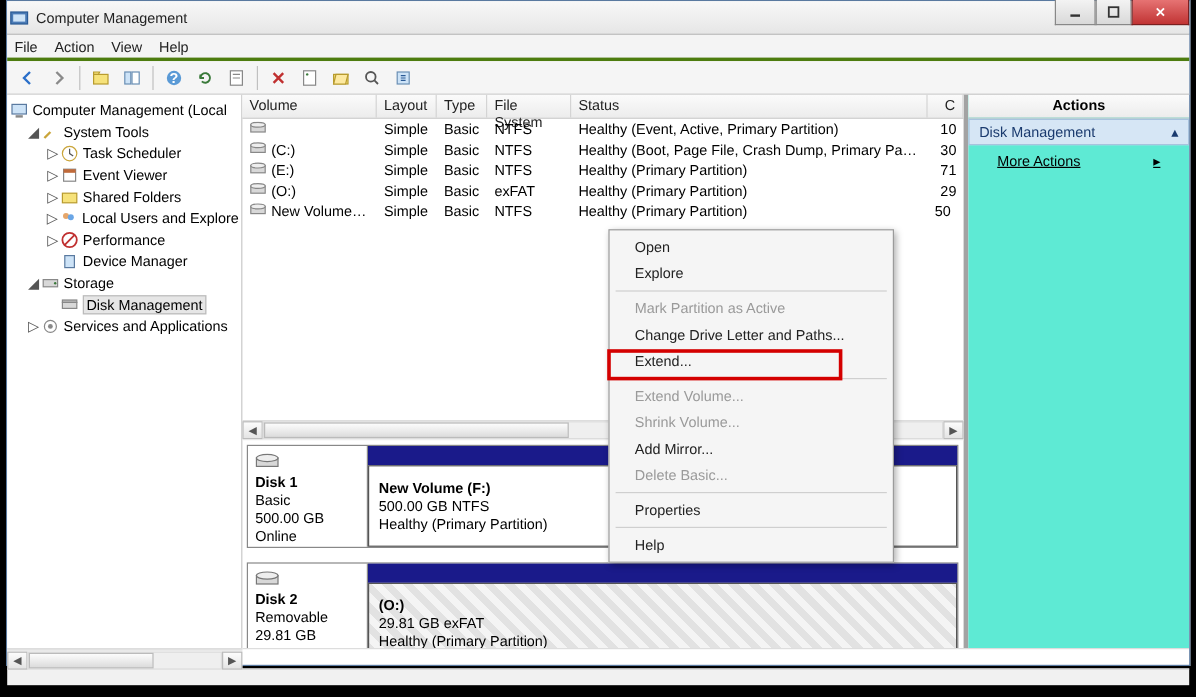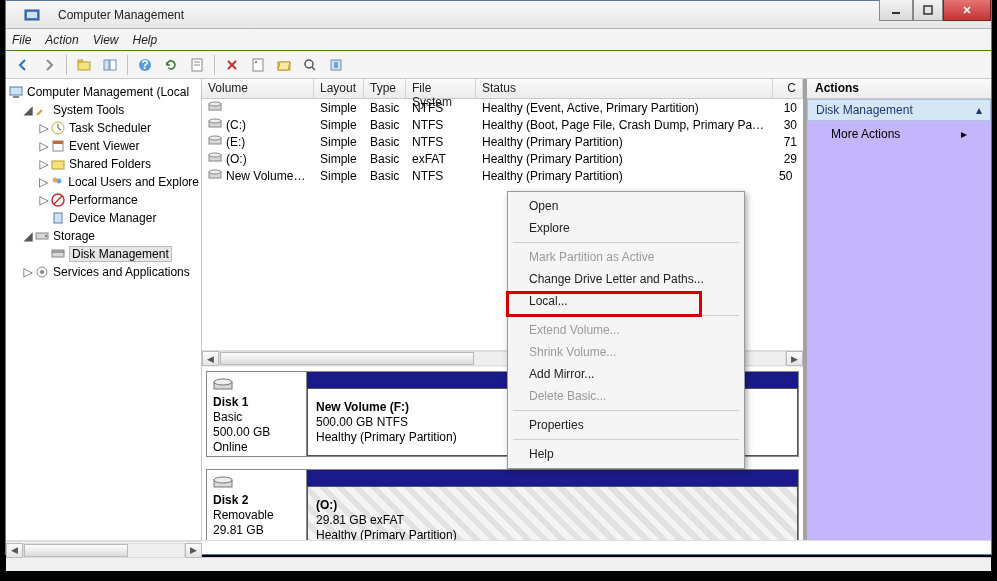--- a/index.html
+++ b/index.html
@@ -1,42 +1,42 @@
 <!DOCTYPE html>
 <html><head>
 <meta charset="utf-8">
 <style>
 * { box-sizing: border-box; margin: 0; padding: 0; font-family: "Segoe UI", Tahoma, sans-serif; font-size: 12px; }
 body { background: #000; width: 997px; height: 581px; overflow: hidden; position: relative; }
 .window { position: absolute; left: 5px; top: 0; width: 987px; height: 555px; background: #fff; border: 1px solid #5a7aa0; box-shadow: 0 0 4px rgba(0,0,0,.3); }
 
 
-.titlebar { height: 28px; background: linear-gradient(to bottom,#f8f8f8,#e6e6e6); border-bottom: 1px solid #b5b5b5; display: flex; align-items: center; padding-left: 18px; position: relative; gap: 12px; }
+.titlebar { height: 28px; background: linear-gradient(to bottom,#f8f8f8,#e6e6e6); border-bottom: 1px solid #b5b5b5; display: flex; align-items: center; padding-left: 2px; position: relative; }
 .titlebar .app-icon { width: 16px; height: 16px; margin-right: 6px; display: inline-flex; }
 .titlebar .title { color: #222; }
 .winbtns { position: absolute; right: 0; top: -1px; display: flex; }
 .winbtn { width: 34px; height: 21px; display: flex; align-items: center; justify-content: center; border: 1px solid #888; border-top: none; background: linear-gradient(#f3f3f3,#d9d9d9); }
 .winbtn.max { width: 30px; }
 .winbtn.close { width: 48px; background: linear-gradient(#e67373,#c13434); border-color: #7a1f1f; color: #fff; }
 .winbtn svg { width: 12px; height: 12px; }
 
 
-.menubar { height: 22px; display: flex; align-items: center; padding: 0 6px; gap: 14px; border-bottom: 1px solid #4d7c0f; background: #f4f4f4; font-style: italic; }
+.menubar { height: 22px; display: flex; align-items: center; padding: 0 6px; gap: 14px; border-bottom: 3px solid #4d7c0f; background: #f4f4f4; }
 .menubar span { color: #222; cursor: default; }
 
 
 .toolbar { height: 28px; display: flex; align-items: center; gap: 4px; padding: 0 6px; border-bottom: 1px solid #c9c9c9; background: #f5f5f5; }
 .toolbtn { width: 22px; height: 22px; display:flex; align-items:center; justify-content:center; border: 1px solid transparent; }
 .sep { width:1px; height:20px; background:#c0c0c0; margin:0 2px; }
 
 
 .workarea { display:flex; height: calc(100% - 78px - 14px); }
 .tree { width: 196px; border-right:1px solid #c9c9c9; overflow:hidden; padding: 4px 2px; background:#fff; }
 .center { flex:1; display:flex; flex-direction:column; border-right:4px solid #a3a3a3; min-width:0; }
-.actions { width: 184px; background:#c4b5fd; }
+.actions { width: 184px; background:#5eead4;text-align:center; }
 
 
 .tree-row { display:flex; align-items:center; height:18px; white-space:nowrap; }
 .tree-row .caret { width:12px; display:inline-flex; justify-content:center; color:#555; }
 .tree-row .ticon { width:16px; height:16px; margin-right:3px; display:inline-flex; align-items:center; justify-content:center; }
 .tree-row.selected span.lbl { background:#e6e6e6; border:1px solid #bbb; padding:0 2px; }
 .ind1 { padding-left:14px; } .ind2 { padding-left:30px; }
 
 
 .tablewrap { flex:0 0 auto; }
@@ -62,21 +62,21 @@
 .partwrap { flex:1; display:flex; flex-direction:column; }
 .topstripe { height:16px; background:#1a1a8a; }
 .partbox { flex:1; border:1px solid #555; margin:0; padding:6px 8px; display:flex; flex-direction:column; justify-content:center; gap:1px; position:relative; }
 .partbox.hatched { background-image: repeating-linear-gradient(45deg,#f4f4f4 0 6px,#e2e2e2 6px 12px); }
 .legend { height:22px; border-top:1px solid #c0c0c0; display:flex; align-items:center; gap:14px; padding:0 8px; }
 .swatch { width:12px; height:12px; display:inline-block; margin-right:4px; vertical-align:middle; }
 
 
 .actions .ahdr { height:20px; background:linear-gradient(#fbfbfb,#ececec); border-bottom:1px solid #c9c9c9; padding:2px 8px; font-weight:bold; }
 .actions .abar { height:22px; background:#d6e6f5; border:1px solid #a8c3de; display:flex; align-items:center; justify-content:space-between; padding:0 8px; color:#1a3a6e; margin:0; }
-.actions .aitem { padding:6px 24px; display:flex; align-items:center; justify-content:space-between; }
+.actions .aitem { padding:6px 24px; display:flex; align-items:center; justify-content:space-between;text-decoration:underline; }
 
 
 .bottom-scroll { height:17px; display:flex; }
 .bottom-scroll .seg { border-top:1px solid #ddd; }
 .bottom-scroll .seg.a{width:196px} .bottom-scroll .seg.b{flex:1}
 
 
 .ctxmenu { position:absolute; left:501px; top:190px; width:238px; background:#f5f5f5; border:1px solid #9b9b9b; box-shadow:2px 2px 6px rgba(0,0,0,.35); padding:3px; }
 .ctxmenu .mi { height:22px; display:flex; align-items:center; padding:0 18px; color:#222; }
 .ctxmenu .mi.disabled { color:#9a9a9a; }
@@ -478,21 +478,21 @@
   </div>
 
   <div class="statusbar"></div>
 
   <div class="ctxmenu">
     <div class="mi">Open</div>
     <div class="mi">Explore</div>
     <div class="msep"></div>
     <div class="mi disabled">Mark Partition as Active</div>
     <div class="mi">Change Drive Letter and Paths...</div>
-    <div class="mi">Local...</div>
+    <div class="mi">Extend...</div>
     <div class="msep"></div>
     <div class="mi disabled">Extend Volume...</div>
     <div class="mi disabled">Shrink Volume...</div>
     <div class="mi">Add Mirror...</div>
     <div class="mi disabled">Delete Basic...</div>
     <div class="msep"></div>
     <div class="mi">Properties</div>
     <div class="msep"></div>
     <div class="mi">Help</div>
     <div class="highlight" style="left:-2px; top:99px; width:196px; height:26px;"></div>

